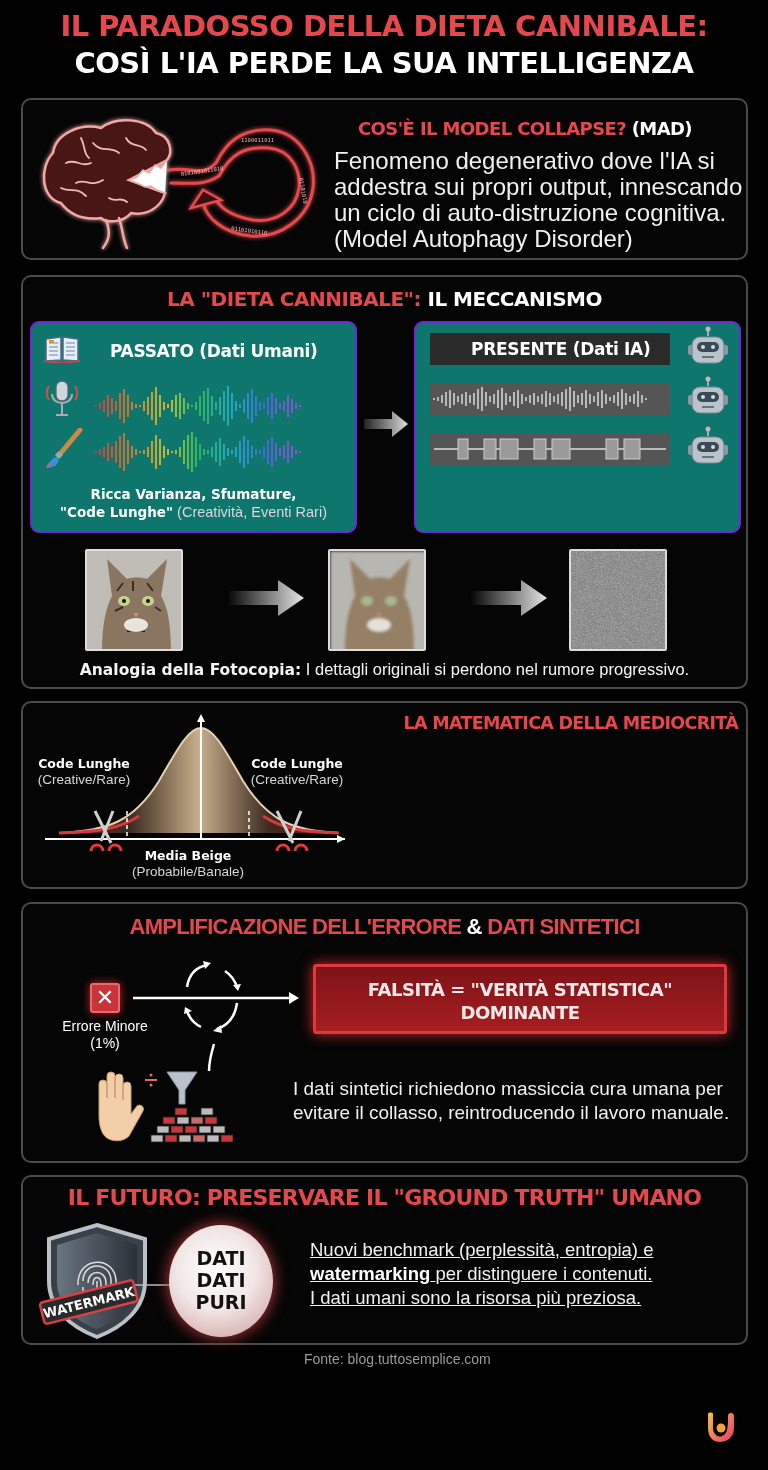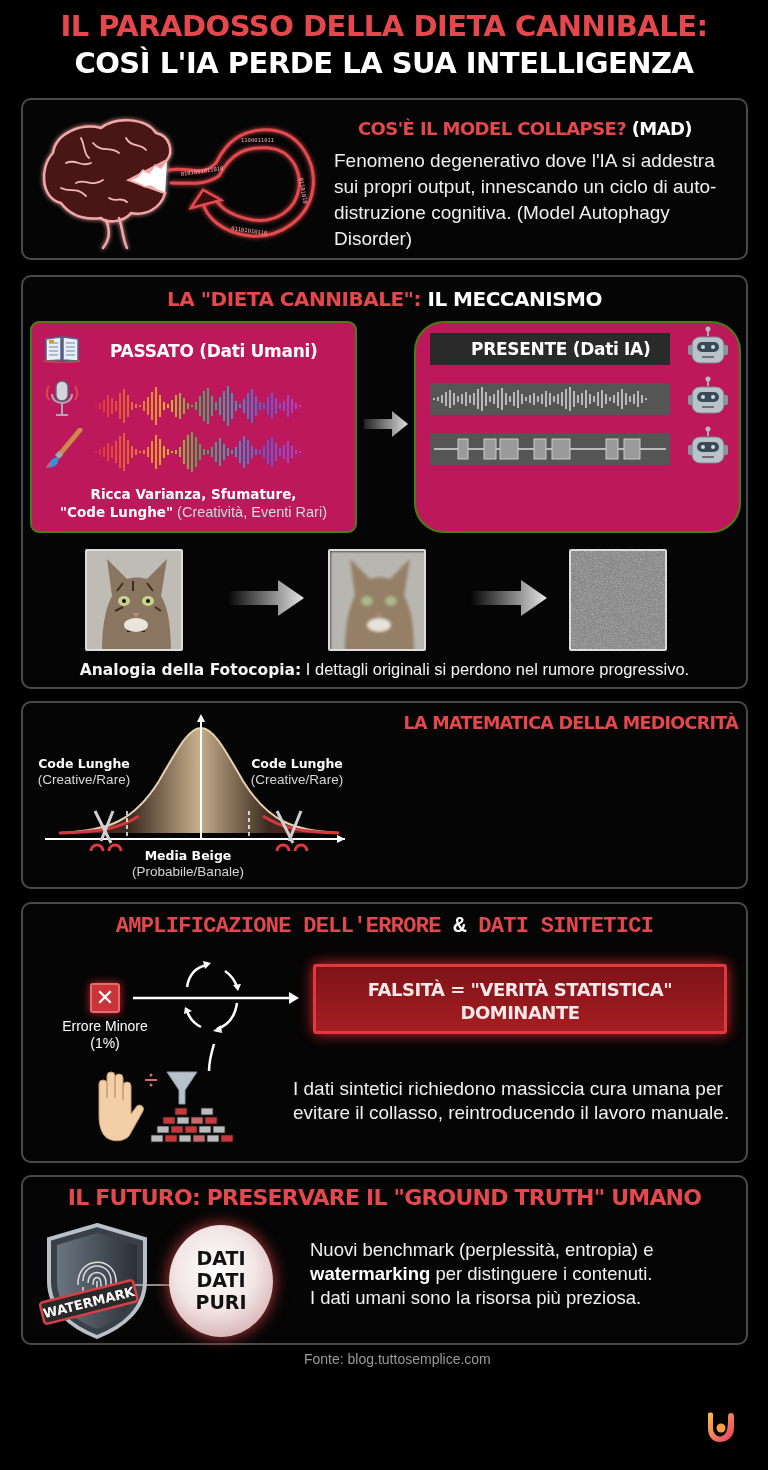--- a/index.html
+++ b/index.html
@@ -11,28 +11,28 @@
   .title { position: absolute; left: 0; top: 8px; width: 768px; text-align: center; font-family: "DejaVu Sans", sans-serif; font-weight: bold; letter-spacing: -0.5px; }
   .title .l1 { font-size: 29px; color: #e4484c; line-height: 36px; }
   .title .l2 { font-size: 29px; color: #ffffff; line-height: 38px; }
 
   .panel { position: absolute; left: 21px; width: 727px; border: 2px solid #4a4a4a; border-radius: 10px; background: #050505; }
 
   
   #p1 { top: 98px; height: 162px; }
   .p1-art { position: absolute; left: 8px; top: 8px; width: 300px; height: 145px; }
   .p1-head { position: absolute; left: 311px; top: 18px; font-family: "DejaVu Sans", sans-serif; font-weight: bold; font-size: 18px; letter-spacing: -0.6px; margin-left: 24px; }
-  .p1-body { position: absolute; left: 311px; top: 48px; font-size: 19px; line-height: 26px; color: #f0f0f0; width: 410px; }
+  .p1-body { position: absolute; left: 311px; top: 48px; font-size: 24px; line-height: 26px; color: #f0f0f0; width: 410px; }
 
   
   #p2 { top: 275px; height: 414px; }
   .p2-head { position: absolute; left: 0; width: 100%; top: 10px; text-align: center; font-family: "DejaVu Sans", sans-serif; font-weight: bold; font-size: 20px; letter-spacing: -0.5px; }
-  .sub { position: absolute; border: 2px solid #4d7c0f; border-radius: 9px; background: #be185d; }
+  .sub { position: absolute; border: 2px solid #6d28d9; border-radius: 9px; background: #0f766e; }
   #past { left: 7px; top: 44px; width: 327px; height: 212px; }
-  #present { left: 391px; top: 44px; width: 327px; height: 212px; border-radius: 30px; }
+  #present { left: 391px; top: 44px; width: 327px; height: 212px; }
   .sub-title { position: absolute; font-family: "DejaVu Sans", sans-serif; font-weight: bold; font-size: 17px; color: #fff; letter-spacing: -0.3px; }
   .sub-caption { position: absolute; left: 0; width: 100%; text-align: center; font-size: 14.5px; line-height: 18px; color: #fff; }
   .sub-caption b { font-family: "DejaVu Sans", sans-serif; font-size: 13.5px; }
   .sub-caption .thin { color: #d8d8d8; }
 
   .mid-arrow { position: absolute; left: 341px; top: 132px; }
   .photo { position: absolute; top: 272px; width: 98px; height: 102px; border: 2px solid #ddd; border-radius: 2px; overflow: hidden; }
   .photo-arrow { position: absolute; top: 303px; }
   .p2-caption { position: absolute; left: 0; width: 100%; top: 383px; text-align: center; font-size: 16.5px; color: #f4f4f4; }
   .p2-caption b { font-family: "DejaVu Sans", sans-serif; font-size: 15.5px; }
@@ -41,30 +41,30 @@
   #p3 { top: 701px; height: 188px; }
   .p3-head { position: absolute; right: 8px; top: 10px; font-family: "DejaVu Sans", sans-serif; font-weight: bold; font-size: 17.5px; color: #e4484c; letter-spacing: -0.7px; }
   .p3-body { position: absolute; left: 350px; top: 59px; font-family: "DejaVu Sans", sans-serif; font-size: 17px; line-height: 23px; color: #f0f0f0; width: 370px; }
   .p3-body b { color: #fff; }
   .bell-label { position: absolute; text-align: center; font-size: 13.5px; line-height: 16px; color: #fff; }
   .bell-label b { font-family: "DejaVu Sans", sans-serif; font-size: 12.5px; }
   .bell-label span { color: #d6d6d6; }
 
   
   #p4 { top: 902px; height: 261px; }
-  .p4-head { position: absolute; left: 0; width: 100%; top: 10px; text-align: center; font-family: Liberation Mono, monospace; font-weight: bold; font-size: 22px; letter-spacing: -0.7px; }
+  .p4-head { position: absolute; left: 0; width: 100%; top: 10px; text-align: center; font-family: Liberation Sans, sans-serif; font-weight: bold; font-size: 22px; letter-spacing: -0.7px; }
   .err-box { position: absolute; left: 67px; top: 79px; width: 30px; height: 30px; background: #c8343a; border: 2px solid #e76a6d; border-radius: 3px; color: #fff; font-weight: bold; font-size: 22px; line-height: 26px; text-align: center; box-shadow: 0 0 8px #c0282d; }
   .err-label { position: absolute; left: 24px; top: 114px; width: 116px; text-align: center; font-size: 14px; line-height: 17px; color: #fff; }
   .falsita { position: absolute; left: 290px; top: 60px; width: 414px; height: 70px; background: linear-gradient(#7d1317, #a61e22); border: 3px solid #e0383c; border-radius: 3px; box-shadow: 0 0 14px #d02a2e; text-align: center; font-family: "DejaVu Sans", sans-serif; font-weight: bold; font-size: 18px; line-height: 23px; color: #fbe9e9; padding-top: 11px; letter-spacing: -0.5px; }
   .p4-body { position: absolute; left: 270px; top: 173px; font-size: 19px; line-height: 24px; color: #f0f0f0; width: 450px; }
 
   
   #p5 { top: 1175px; height: 170px; }
   .p5-head { position: absolute; left: 0; width: 100%; top: 8px; text-align: center; font-family: "DejaVu Sans", sans-serif; font-weight: bold; font-size: 22px; color: #e4484c; letter-spacing: -0.8px; }
-  .p5-body { position: absolute; left: 287px; top: 61px; font-size: 18.5px; line-height: 24px; color: #f0f0f0; width: 435px; }
+  .p5-body { position: absolute; left: 287px; top: 61px; font-size: 18.5px; line-height: 24px; color: #f0f0f0; width: 435px; text-decoration: underline; }
   .p5-body b { color: #fff; }
   .orb { position: absolute; left: 146px; top: 48px; width: 104px; height: 112px; border-radius: 50%; background: radial-gradient(circle at 45% 40%, #ffffff 0%, #f2e6e6 45%, #d9b3b3 80%, #b56a6a 100%); box-shadow: 0 0 16px #c23a3e; text-align: center; font-family: "DejaVu Sans", sans-serif; font-weight: bold; font-size: 19px; line-height: 22px; color: #111; padding-top: 22px; }
 
   .source { position: absolute; left: 272px; top: 1351px; font-size: 14px; color: #9a9a9a; margin-left: 32px; }
   .logo { position: absolute; left: 702px; top: 1408px; }
 </style>
 </head>
 <body>
 
 <div class="title">

